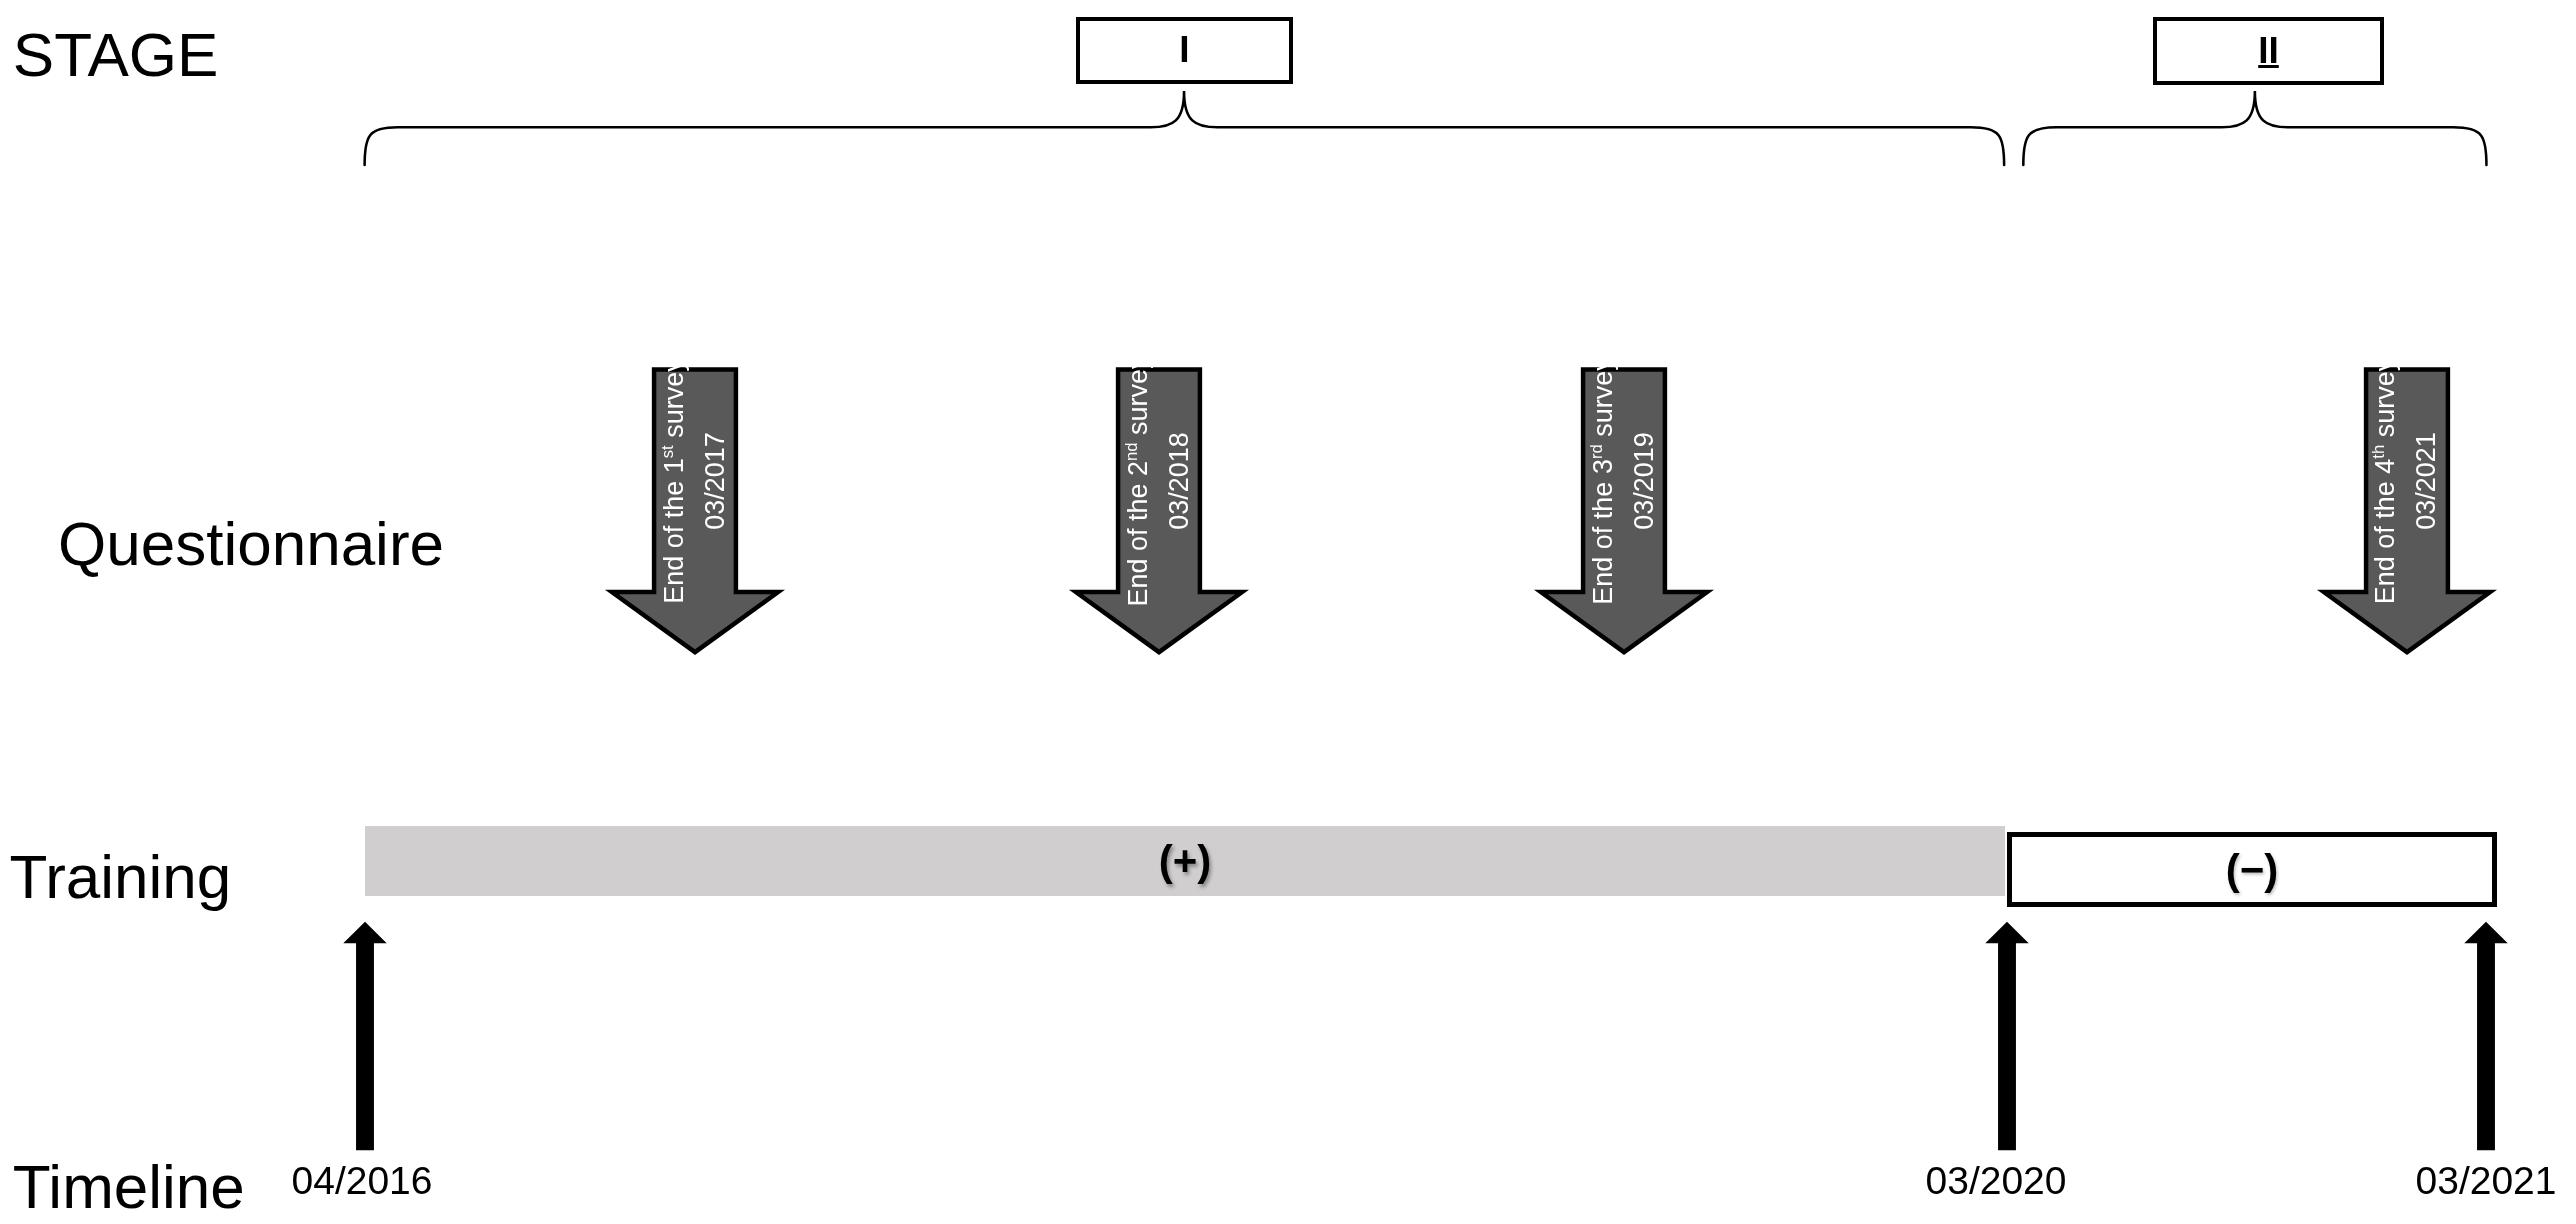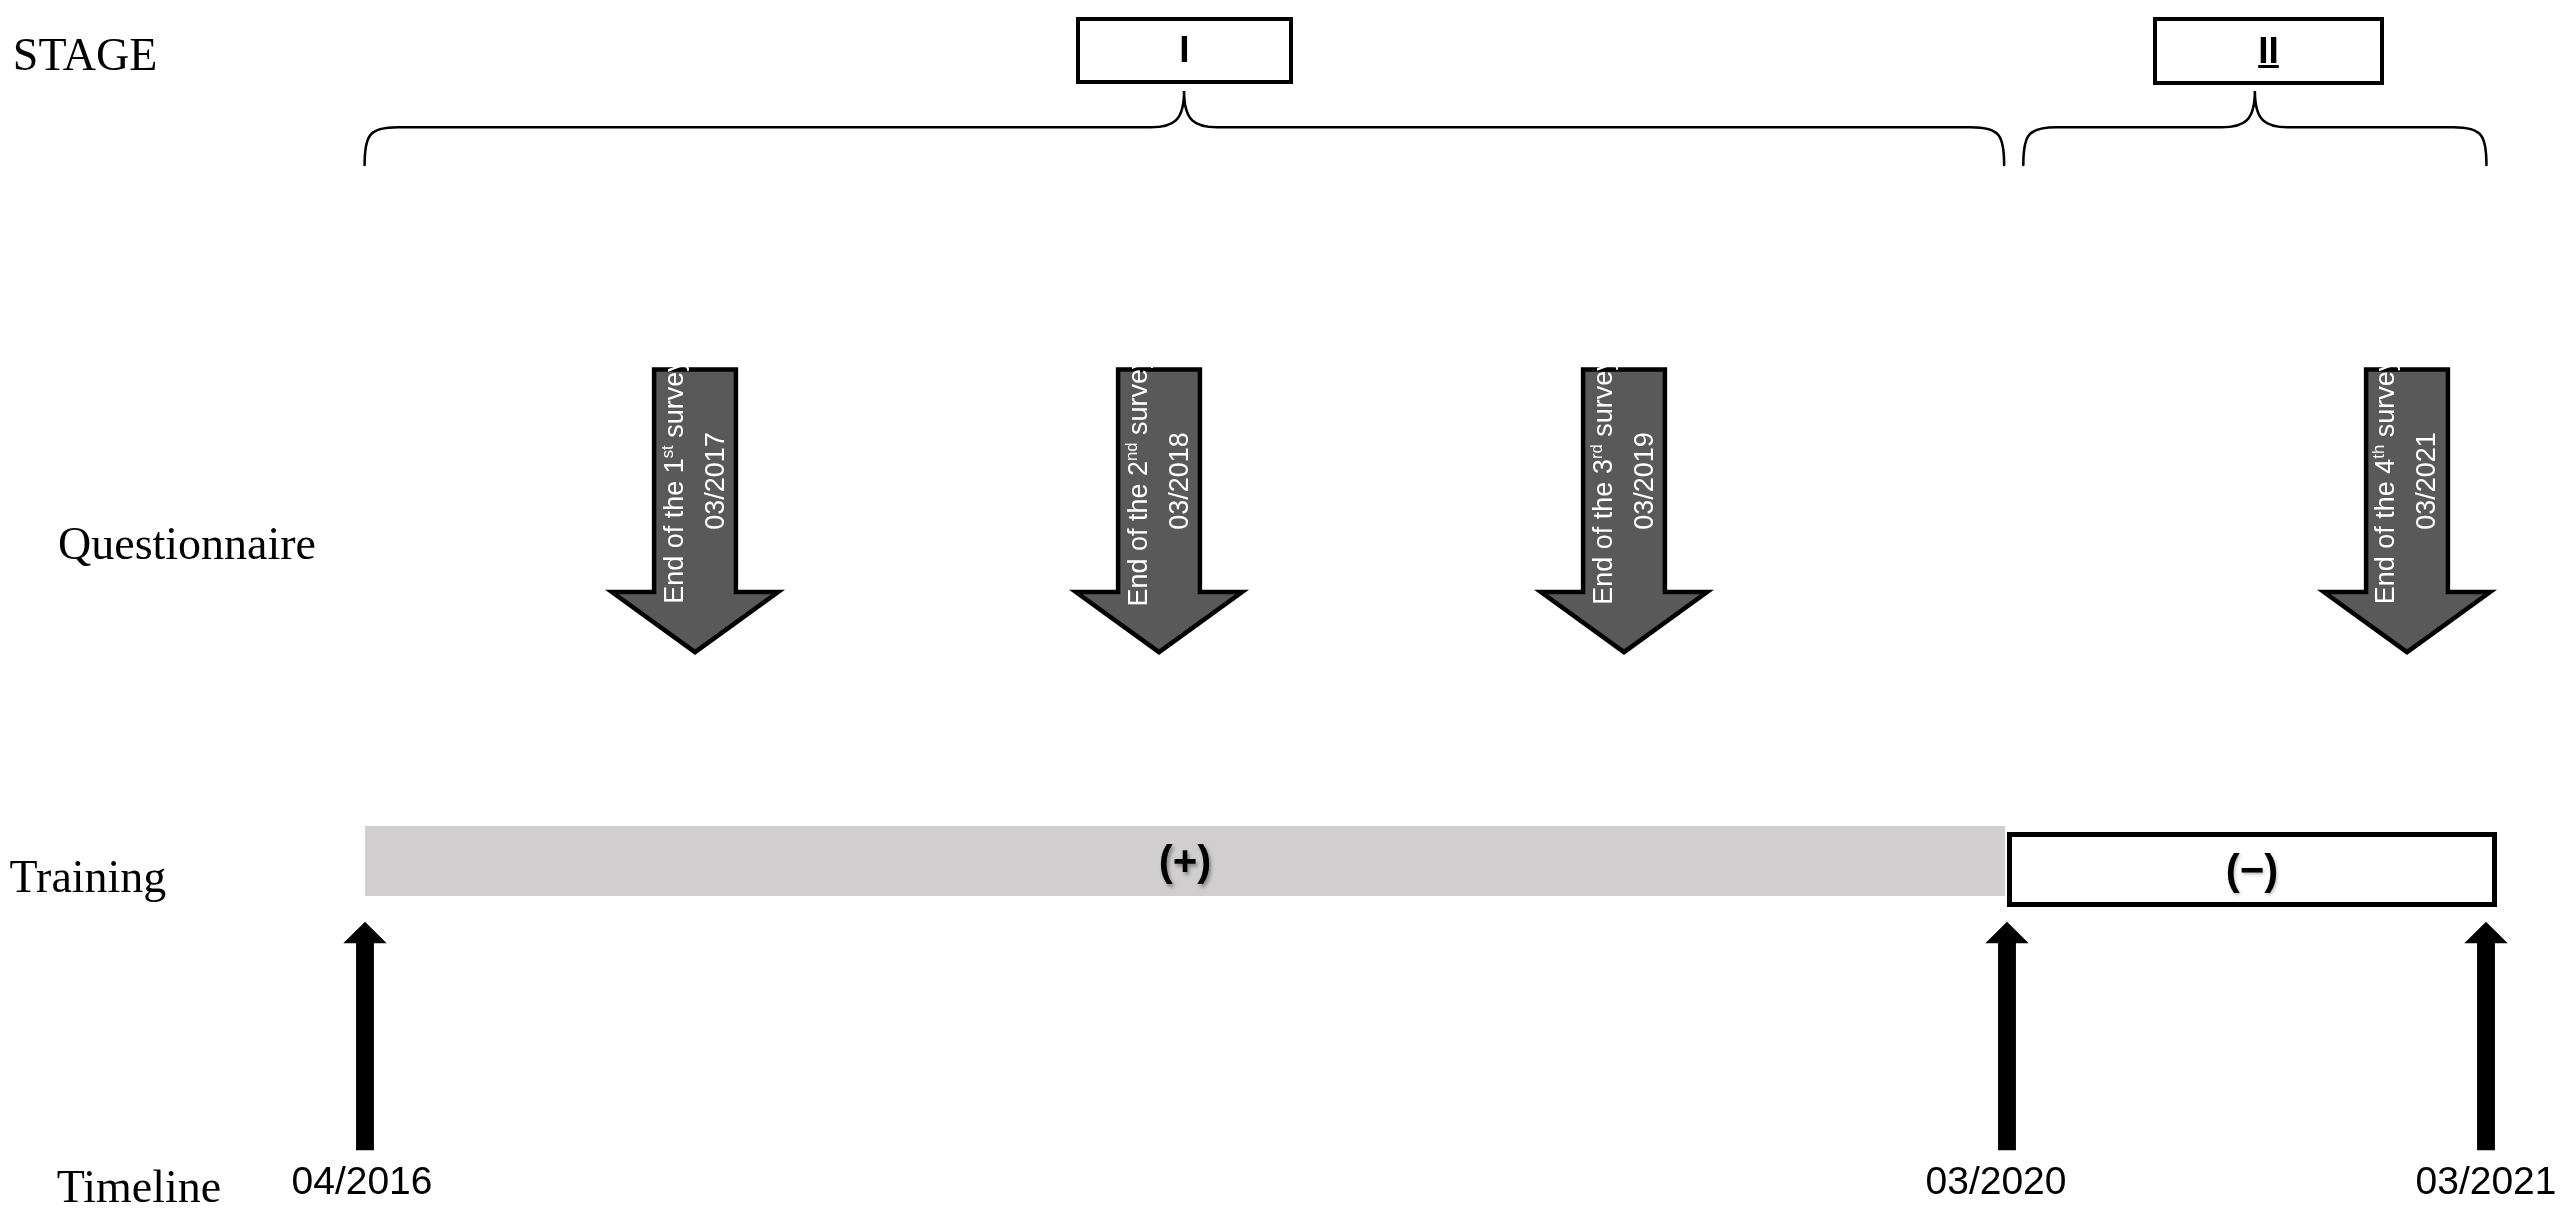--- a/index.html
+++ b/index.html
@@ -12,25 +12,24 @@
   #canvas{
     position:relative;
     width:2576px;height:1224px;
     background:#ffffff;
     font-family:"Liberation Sans", sans-serif;
     color:#000;
     overflow:hidden;
   }
   .row-label{
     position:absolute;
-    font-size:46px;
+    font-size:62px;
     line-height:58px;
     color:#000;
     white-space:nowrap;
-    font-family:Liberation Serif, serif;
   }
   .stage-box{
     position:absolute;
     top:16.6px;
     height:67px;
     border:4.5px solid var(--outline);
     background:#fff;
     box-sizing:border-box;
     display:flex;align-items:center;justify-content:center;
     font-size:37px;font-weight:700;
@@ -147,20 +146,20 @@
   <svg class="up-arrow" style="left:342px;top:920px;" width="46" height="232" viewBox="0 0 72 362">
     <polygon points="22,360 22,36 2,36 36,2 70,36 50,36 50,360" style="fill:var(--outline);"></polygon>
   </svg>
   <svg class="up-arrow" style="left:1984px;top:920px;" width="46" height="232" viewBox="0 0 72 362">
     <polygon points="22,360 22,36 2,36 36,2 70,36 50,36 50,360" style="fill:var(--outline);"></polygon>
   </svg>
   <svg class="up-arrow" style="left:2463px;top:920px;" width="46" height="232" viewBox="0 0 72 362">
     <polygon points="22,360 22,36 2,36 36,2 70,36 50,36 50,360" style="fill:var(--outline);"></polygon>
   </svg>
 
-  <div class="row-label" style="left:12.8px;top:1158px;margin-left:44px;">Timeline</div>
+  <div class="row-label" style="left:12.8px;top:1158px;">Timeline</div>
 
   <div class="date-label" style="left:362px;">04/2016</div>
   <div class="date-label" style="left:1996px;">03/2020</div>
   <div class="date-label" style="left:2486px;">03/2021</div>
 
 </div>
 
 
 </body></html>

